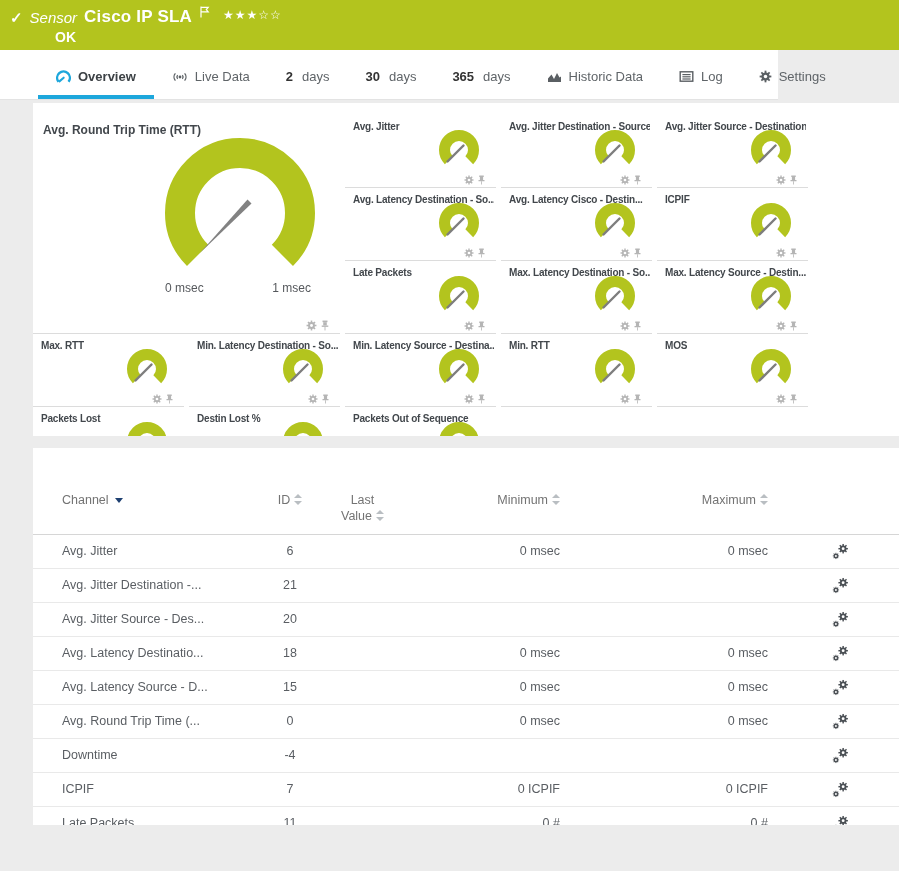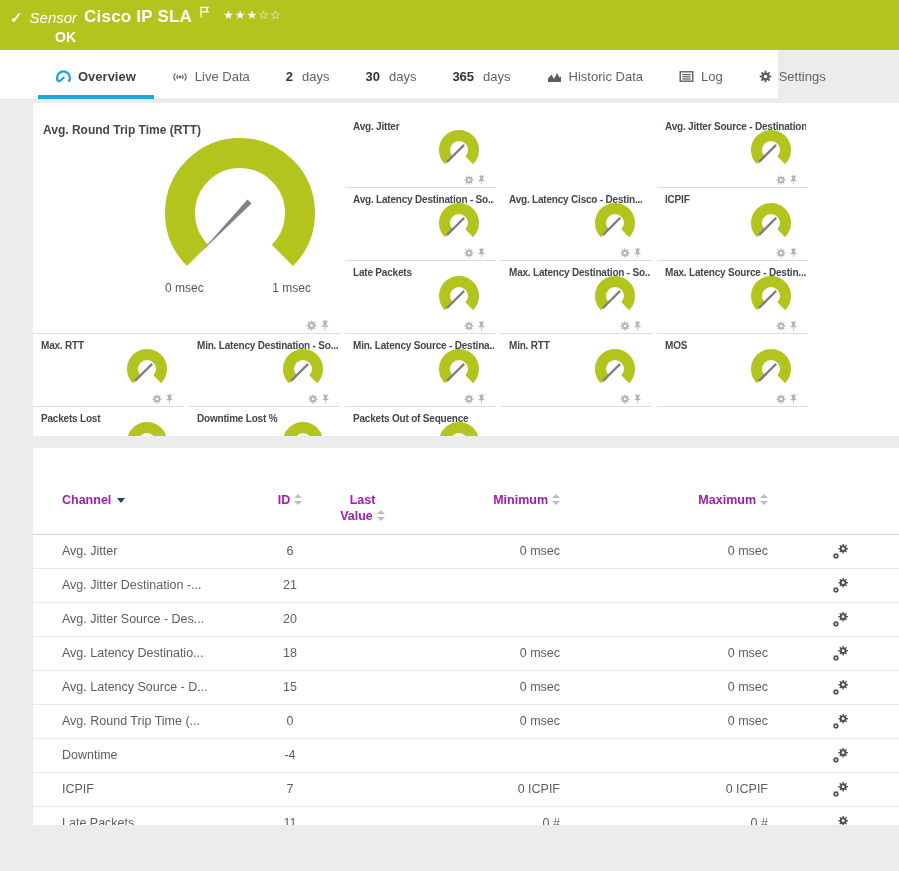--- a/index.html
+++ b/index.html
@@ -43,21 +43,21 @@
 
   .cell-big{grid-column:1/3;grid-row:1/4;}
   .cell-big .gtitle{font-size:12px;letter-spacing:0;top:8px;left:10px;}
   .bigg{position:absolute;left:122px;top:20px;width:170px;}
   .bigg-labels{display:flex;justify-content:space-between;padding:2px 14px 0 10px;font-size:12px;color:#55585c;}
 
   
   .tbl{padding:44px 0 0 0;}
   .thead,.trow{display:grid;grid-template-columns:193px 70px 75px 160px 208px 110px;align-items:center;padding-left:29px;}
   .thead{align-items:start;border-bottom:1px solid #d6d6d6;padding-bottom:9px;}
-  .th{font-size:12.5px;font-weight:bold;color:#a21caf;line-height:1.3;}
+  .th{font-size:12.5px;font-weight:normal;color:#737373;line-height:1.3;}
   .th-id{text-align:center;}
   .th-last{text-align:center;}
   .th-min,.th-max{text-align:right;}
   .trow{height:33px;border-bottom:1px solid #e9e9e9;font-size:12.5px;color:#5a5e63;}
   .c-id{text-align:center;}
   .c-min,.c-max{text-align:right;}
   .c-tools{justify-self:end;padding-right:29px;line-height:0;color:#4b5055;cursor:pointer;}
   .sort{display:inline-block;width:8px;height:11px;position:relative;margin-left:4px;vertical-align:-1px;}
   .sort::before{content:"";position:absolute;top:0;left:0;border-left:4px solid transparent;border-right:4px solid transparent;border-bottom:4px solid #b9bec2;}
   .sort::after{content:"";position:absolute;bottom:0;left:0;border-left:4px solid transparent;border-right:4px solid transparent;border-top:4px solid #b9bec2;}
@@ -217,20 +217,39 @@
                   <use href="#sym-gear"></use>
                 </svg>
               </span>
       <span>
                 <svg width="9" height="10" viewBox="0 0 18 20">
                   <use href="#sym-pin"></use>
                 </svg>
               </span>
     </div>
   </div>
+          <div class="gcell" style="grid-area: 1 / 4;">
+    <div class="gtitle">Avg. Jitter Destination - Source</div>
+    <svg class="gauge-sm" width="46" height="42" viewBox="0 0 46 42">
+      <path d="M12.75,31.25 A14.5,14.5 0 1 1 33.25,31.25" fill="none" stroke="#b3c41e" stroke-width="11"></path>
+      <line x1="27.5" y1="16.5" x2="11.5" y2="32.5" stroke="#7d7d7d" stroke-width="2.4" stroke-linecap="round"></line>
+    </svg>
+    <div class="gicons">
+      <span>
+                <svg width="10" height="10" viewBox="0 0 20 20">
+                  <use href="#sym-gear"></use>
+                </svg>
+              </span>
+      <span>
+                <svg width="9" height="10" viewBox="0 0 18 20">
+                  <use href="#sym-pin"></use>
+                </svg>
+              </span>
+    </div>
+  </div>
           <div class="gcell" style="grid-area: 1 / 5;">
     <div class="gtitle">Avg. Jitter Source - Destination</div>
     <svg class="gauge-sm" width="46" height="42" viewBox="0 0 46 42">
       <path d="M12.75,31.25 A14.5,14.5 0 1 1 33.25,31.25" fill="none" stroke="#b3c41e" stroke-width="11"></path>
       <line x1="27.5" y1="16.5" x2="11.5" y2="32.5" stroke="#7d7d7d" stroke-width="2.4" stroke-linecap="round"></line>
     </svg>
     <div class="gicons">
       <span>
                 <svg width="10" height="10" viewBox="0 0 20 20">
                   <use href="#sym-gear"></use>
@@ -465,21 +484,21 @@
                 </svg>
               </span>
       <span>
                 <svg width="9" height="10" viewBox="0 0 18 20">
                   <use href="#sym-pin"></use>
                 </svg>
               </span>
     </div>
   </div>
           <div class="gcell" style="grid-area: 5 / 2;">
-    <div class="gtitle">Downtime Lost %</div>
+    <div class="gtitle">Destin Lost %</div>
     <svg class="gauge-sm" width="46" height="42" viewBox="0 0 46 42">
       <path d="M12.75,31.25 A14.5,14.5 0 1 1 33.25,31.25" fill="none" stroke="#b3c41e" stroke-width="11"></path>
       <line x1="27.5" y1="16.5" x2="11.5" y2="32.5" stroke="#7d7d7d" stroke-width="2.4" stroke-linecap="round"></line>
     </svg>
     <div class="gicons">
       <span>
                 <svg width="10" height="10" viewBox="0 0 20 20">
                   <use href="#sym-gear"></use>
                 </svg>
               </span>

